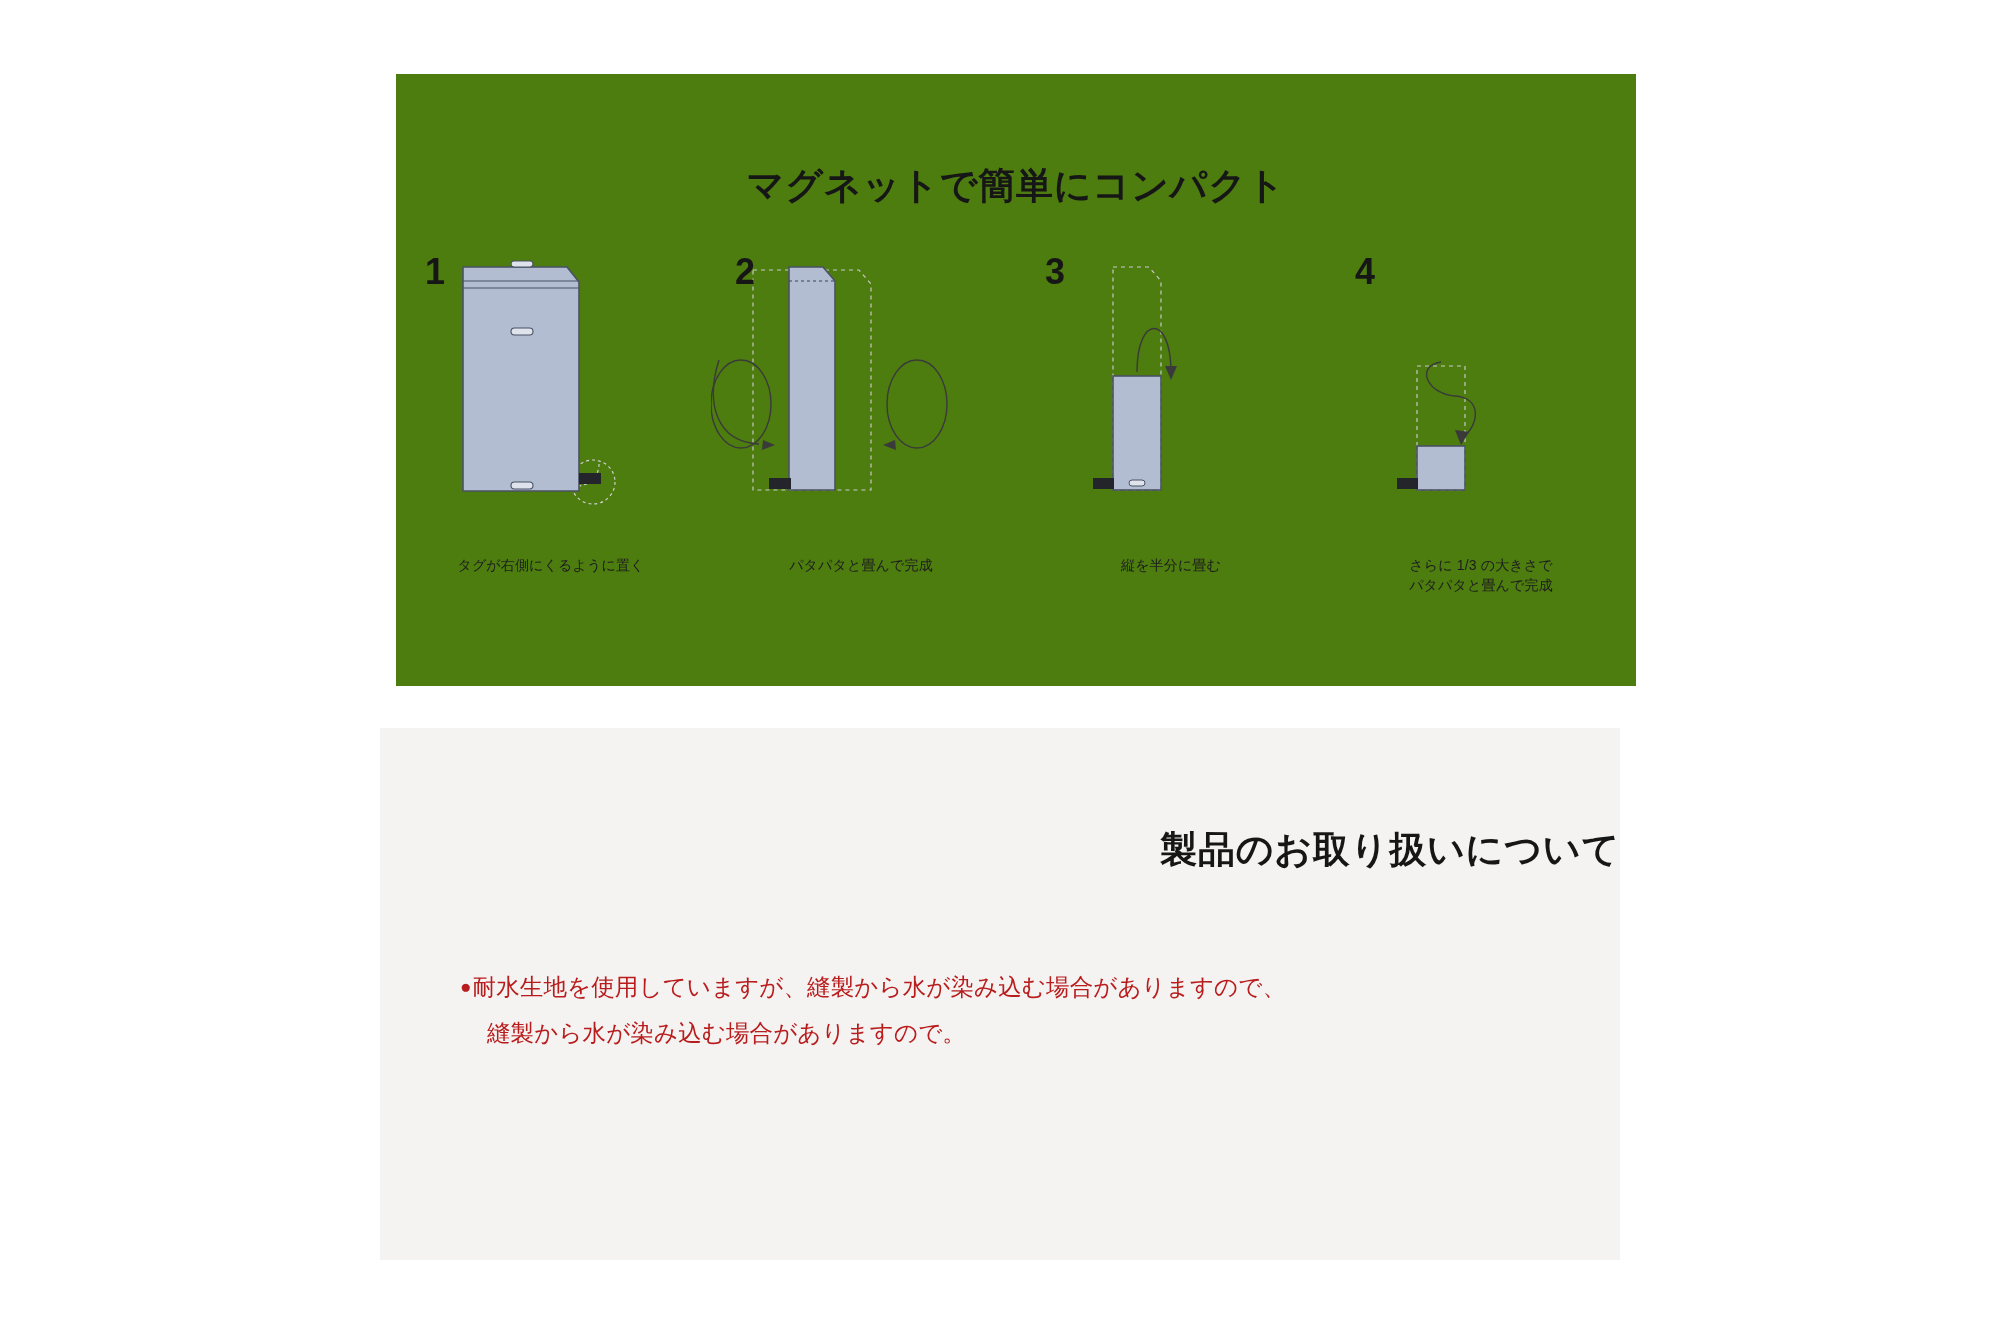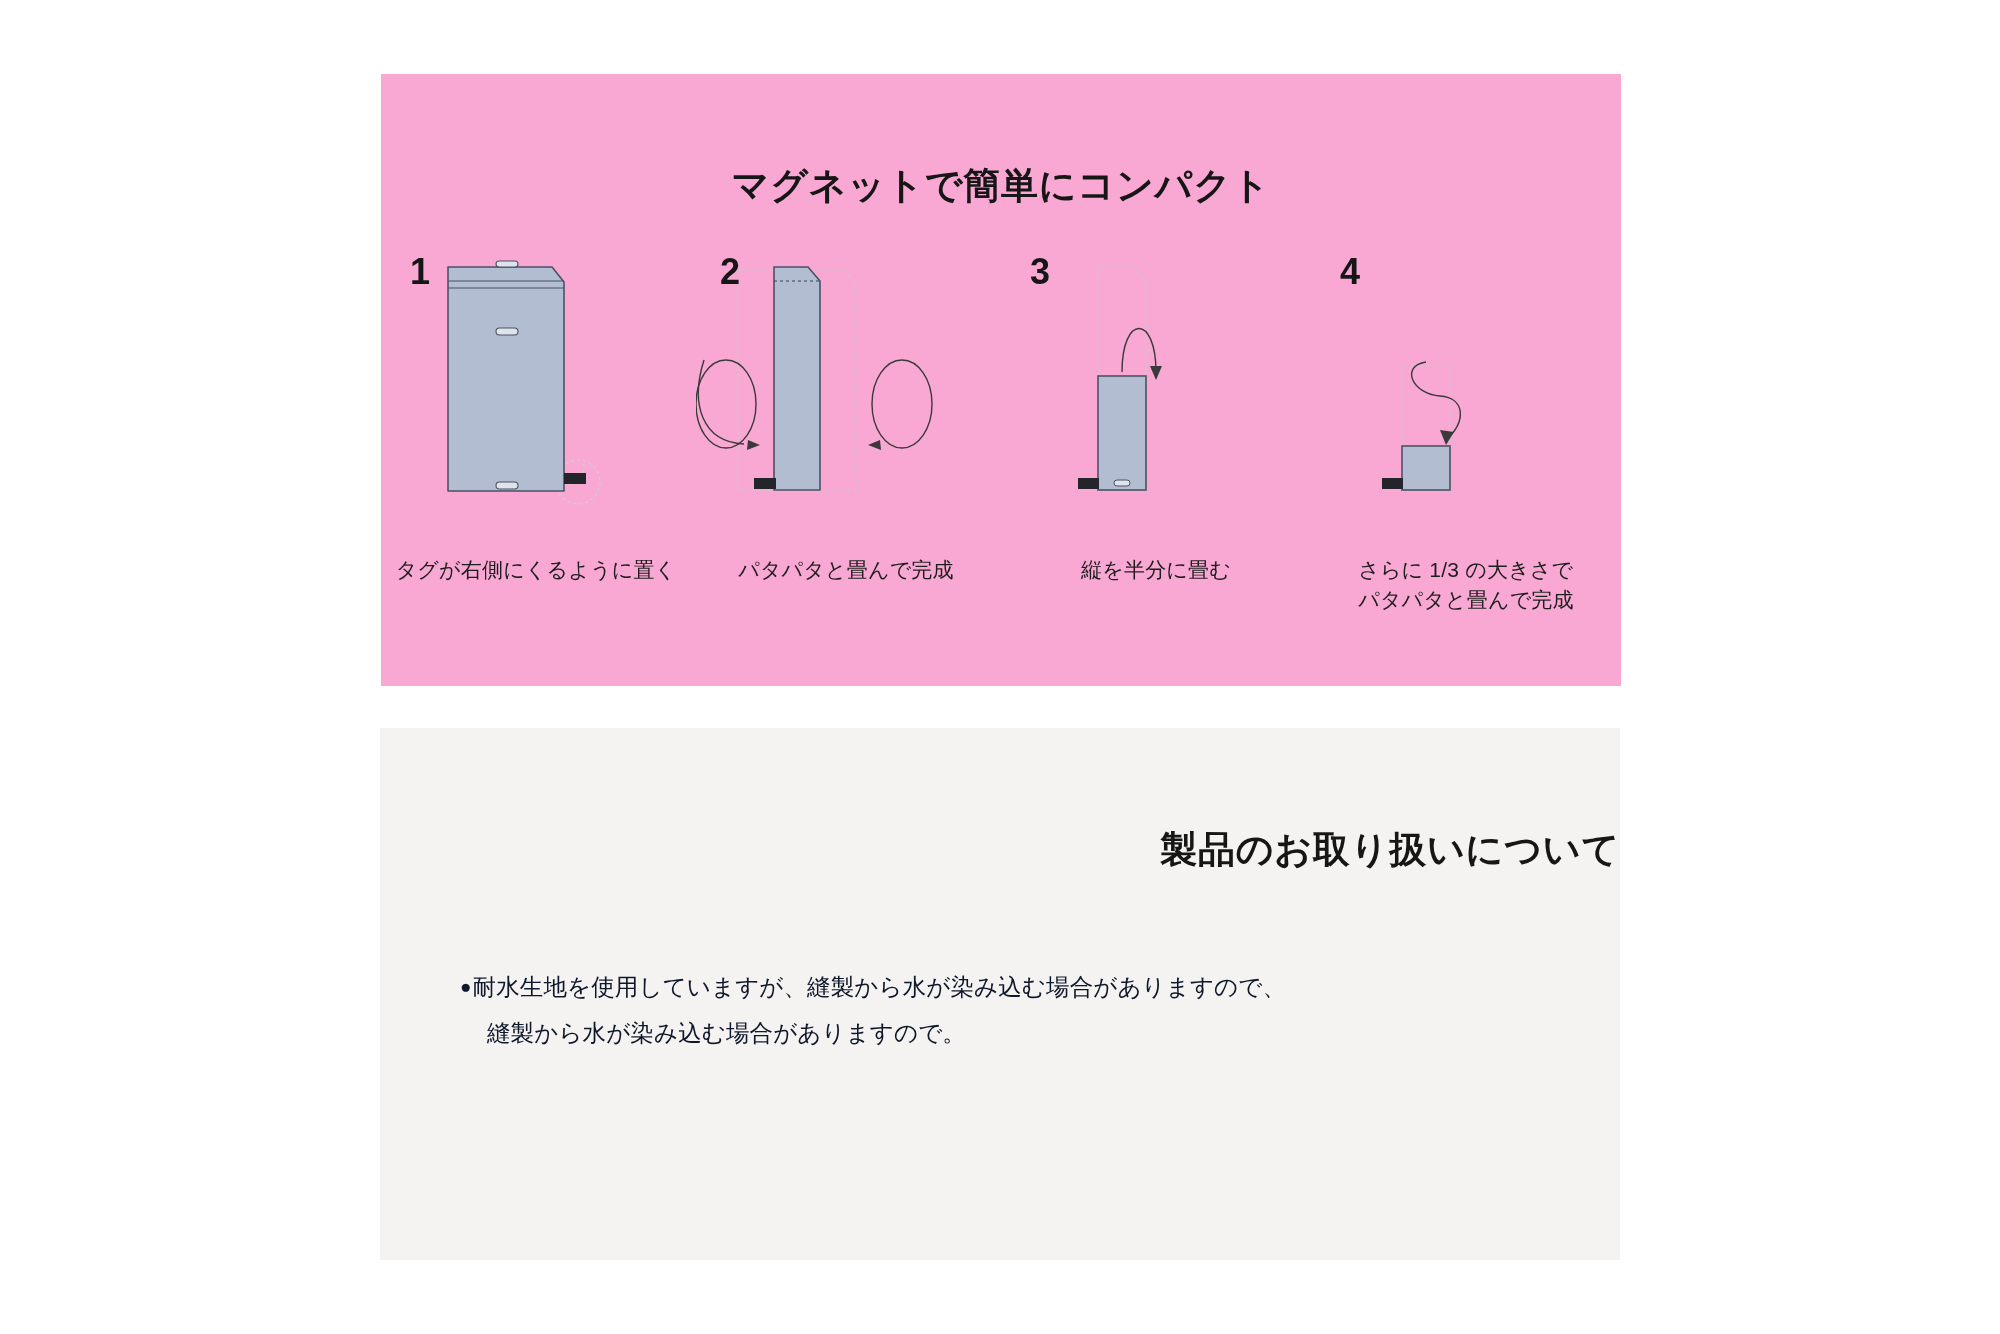--- a/index.html
+++ b/index.html
@@ -19,25 +19,25 @@
   .page {
     width: 2000px;
     height: 1334px;
     position: relative;
     background: #ffffff;
   }
 
   
   .panel-fold {
     position: absolute;
-    left: 381px;
+    left: 396px;
     top: 74px;
     width: 1240px;
     height: 612px;
-    background: #f9a8d4;
+    background: #4d7c0f;
   }
 
   .panel-fold-title {
     position: absolute;
     top: 56px;
     left: 0;
     width: 100%;
     text-align: center;
     font-size: 37px;
     font-weight: bold;
@@ -74,24 +74,24 @@
     left: 24px;
     top: 0px;
     font-size: 36px;
     font-weight: bold;
     color: #161616;
     line-height: 1;
   }
 
   .step-caption {
     margin-top: 26px;
-    font-size: 21px;
+    font-size: 14px;
     line-height: 1.45;
     color: #1d1d1d;
-    text-align: left;
+    text-align: center;
     letter-spacing: 0.01em;
     white-space: pre-line;
   }
 
   
   .panel-care {
     position: absolute;
     left: 380px;
     top: 728px;
     width: 1240px;
@@ -114,21 +114,21 @@
   .care-list {
     position: absolute;
     top: 168px;
     left: 80px;
     right: 60px;
   }
 
   .care-item {
     font-size: 23.5px;
     line-height: 1.95;
-    color: #0f172a;
+    color: #b91c1c;
     letter-spacing: 0.005em;
     white-space: pre-line;
     text-indent: 0;
   }
 
   .care-item .bullet {
     font-size: 19px;
     vertical-align: 2px;
     margin-right: 1px;
   }

